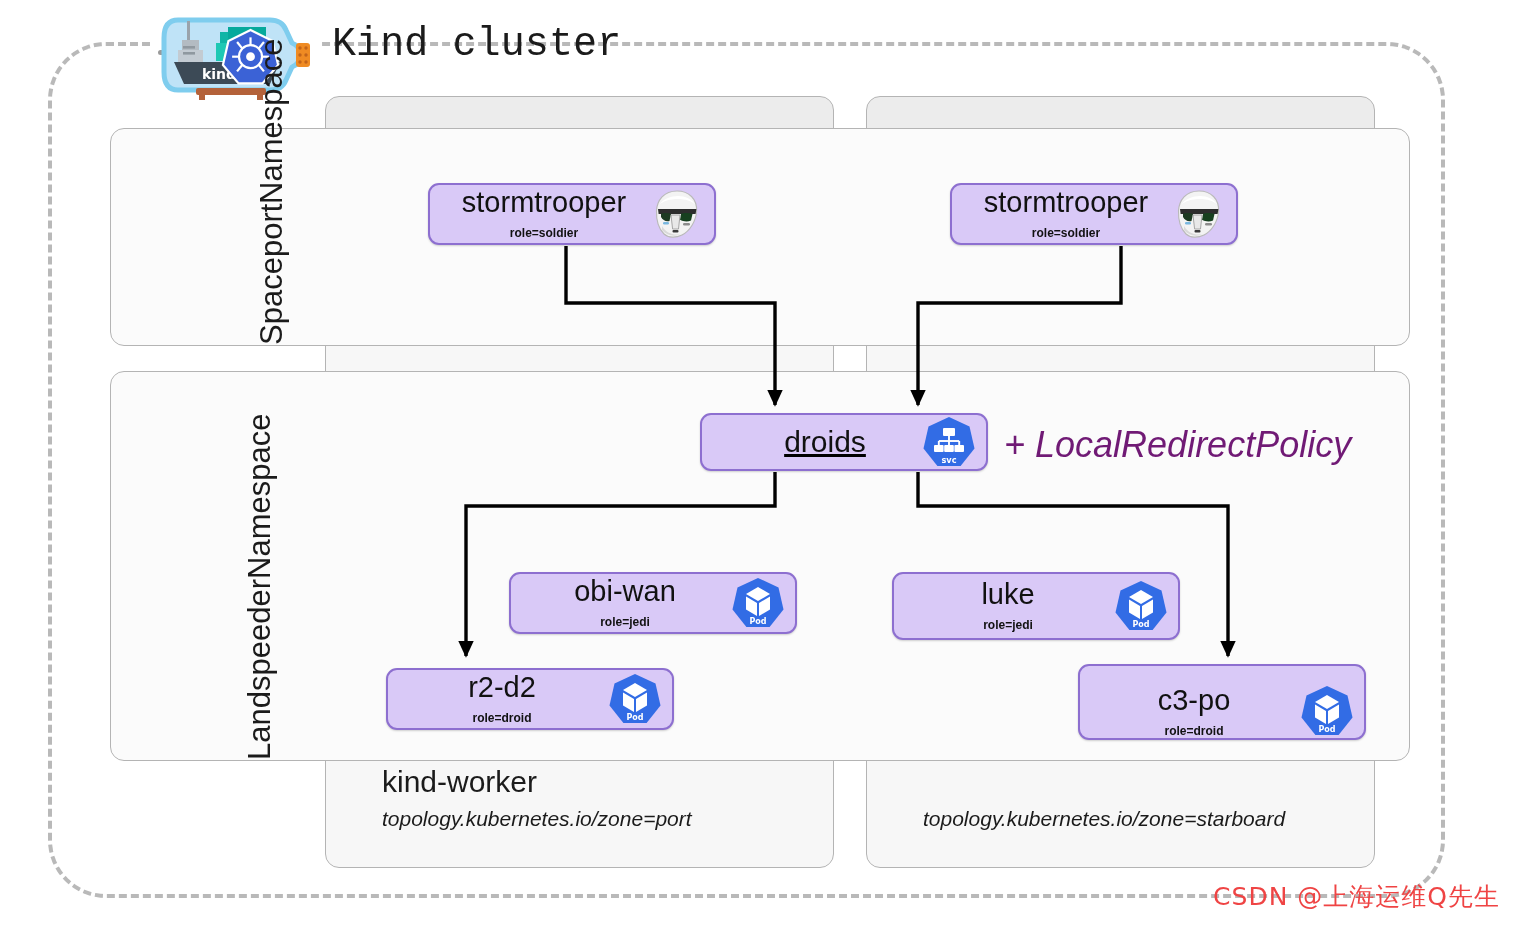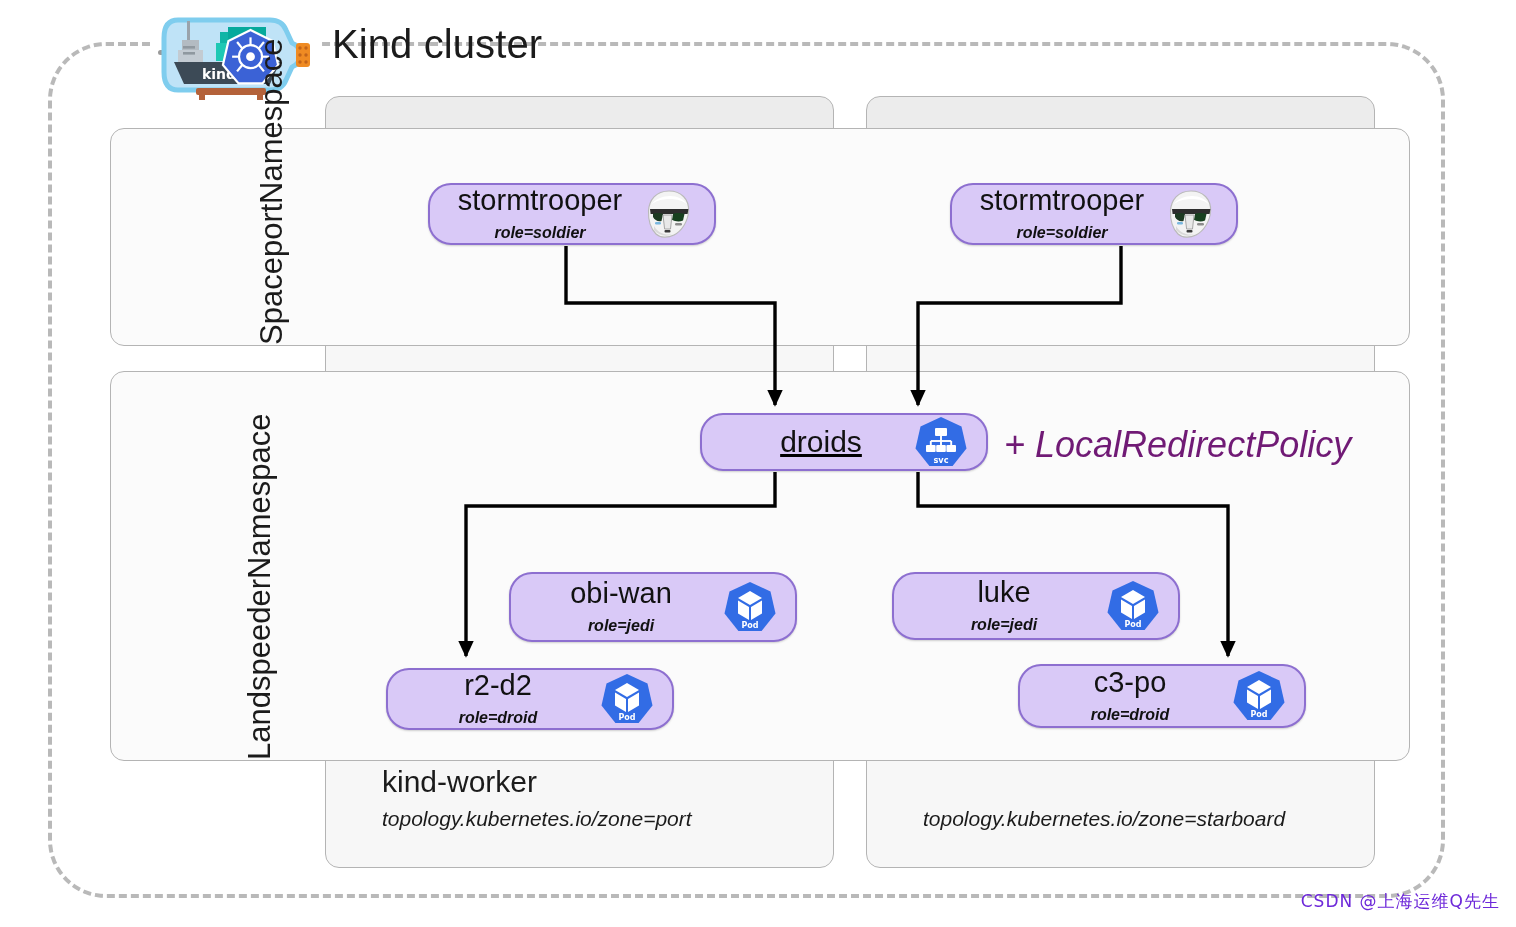--- a/index.html
+++ b/index.html
@@ -26,21 +26,21 @@
     position:absolute;left:150px;top:26px;width:170px;height:34px;
     background:#ffffff;
   }
 
   
   .kind-logo{
     position:absolute;left:158px;top:10px;width:158px;height:90px;
   }
   .cluster-title{
     position:absolute;left:332px;top:22px;
-    font-size:40px;color:#1b1b1b;letter-spacing:0.1px;white-space:nowrap;
+    font-size:40px;color:#1b1b1b;letter-spacing:0.1px;white-space:nowrap;font-family:Liberation Mono, monospace;
   }
 
   
   .worker{
     position:absolute;
     background:linear-gradient(180deg,#ececec 0%,#ececec 34px,#f7f7f7 34px,#f7f7f7 100%);
     border:1.6px solid #b4b4b4;
     border-radius:14px;
     box-sizing:border-box;
     z-index:1;
@@ -79,51 +79,51 @@
   .ns-label span{display:block;}
 
   
   #wires{position:absolute;left:0;top:0;width:1516px;height:927px;z-index:3;pointer-events:none;}
 
   
   .res{
     position:absolute;z-index:4;
     background:#d9c9f7;
     border:2px solid #8d6fd0;
-    border-radius:23px;
+    border-radius:11px;
     box-sizing:border-box;
     display:flex;align-items:center;
-    padding:0 18px 0 14px;
+    padding:0 10px 0 14px;
     box-shadow:0 1px 2px rgba(0,0,0,.18);
   }
   .res-text{flex:1;text-align:center;padding-right:2px;}
   .res-name{font-size:29px;color:#111;line-height:1.02;white-space:nowrap;}
-  .res-sub{font-size:16px;color:#111;font-style:italic;font-weight:bold;line-height:1.05;margin-top:10px;white-space:nowrap;}
+  .res-sub{font-size:12px;color:#111;font-weight:bold;line-height:1.05;margin-top:10px;white-space:nowrap;}
   .res-icon{width:54px;height:54px;flex:0 0 54px;margin-left:4px;}
 
   #pod-st1{left:428px;top:183px;width:288px;height:62px;}
   #pod-st2{left:950px;top:183px;width:288px;height:62px;}
   #svc-droids{left:700px;top:413px;width:288px;height:58px;text-decoration:underline;}
-  #pod-obiwan{left:509px;top:572px;width:288px;height:70px;}
+  #pod-obiwan{left:509px;top:572px;width:288px;height:62px;}
   #pod-luke{left:892px;top:572px;width:288px;height:68px;justify-content:center;}
   #pod-r2d2{left:386px;top:668px;width:288px;height:62px;align-items:center;}
-  #pod-c3po{left:1018px;top:664px;width:288px;height:64px;}
+  #pod-c3po{left:1078px;top:664px;width:288px;height:76px;align-items:flex-end;}
 
   #svc-droids .res-name{font-size:30px;}
   #svc-droids .res-text{padding-left:18px;}
 
   .policy-label{
     position:absolute;left:1004px;top:424px;z-index:4;
     font-size:36px;color:#701a75;white-space:nowrap;font-style:italic;
   }
 
   
   .watermark{
     position:absolute;right:16px;bottom:14px;z-index:9;
-    font-size:17px;color:#6d28d9;white-space:nowrap;
+    font-size:25px;color:#ef4444;white-space:nowrap;
     font-family:"DejaVu Sans",sans-serif;
     letter-spacing:1px;
   }
 </style>
 </head>
 <body>
 
 <div id="stage">
 
   <div class="cluster-boundary"></div>

